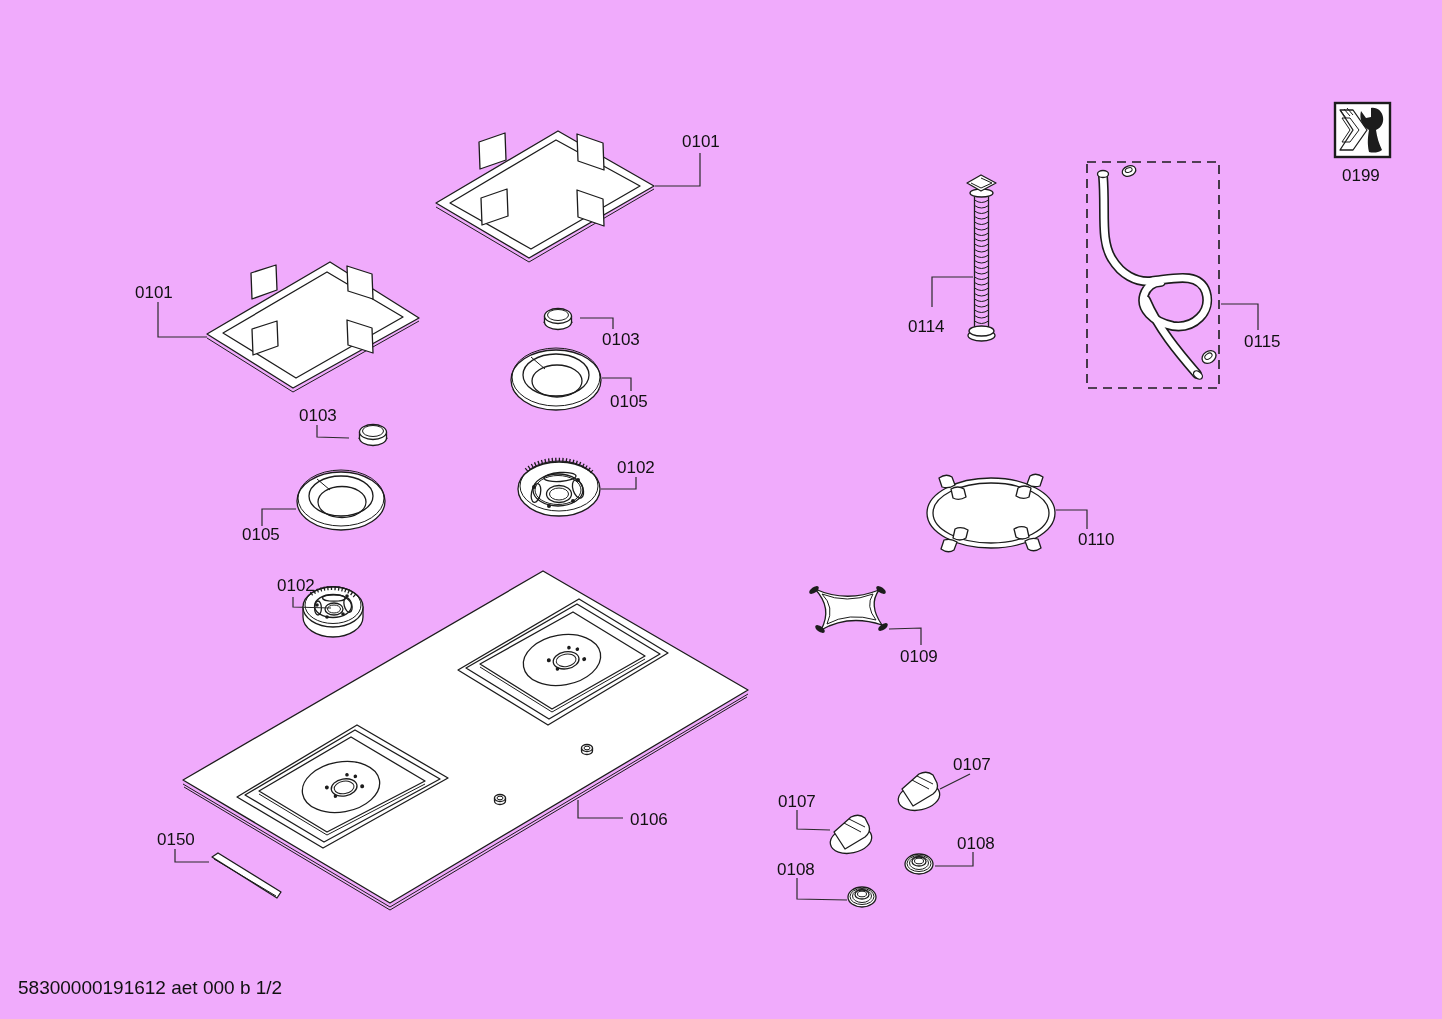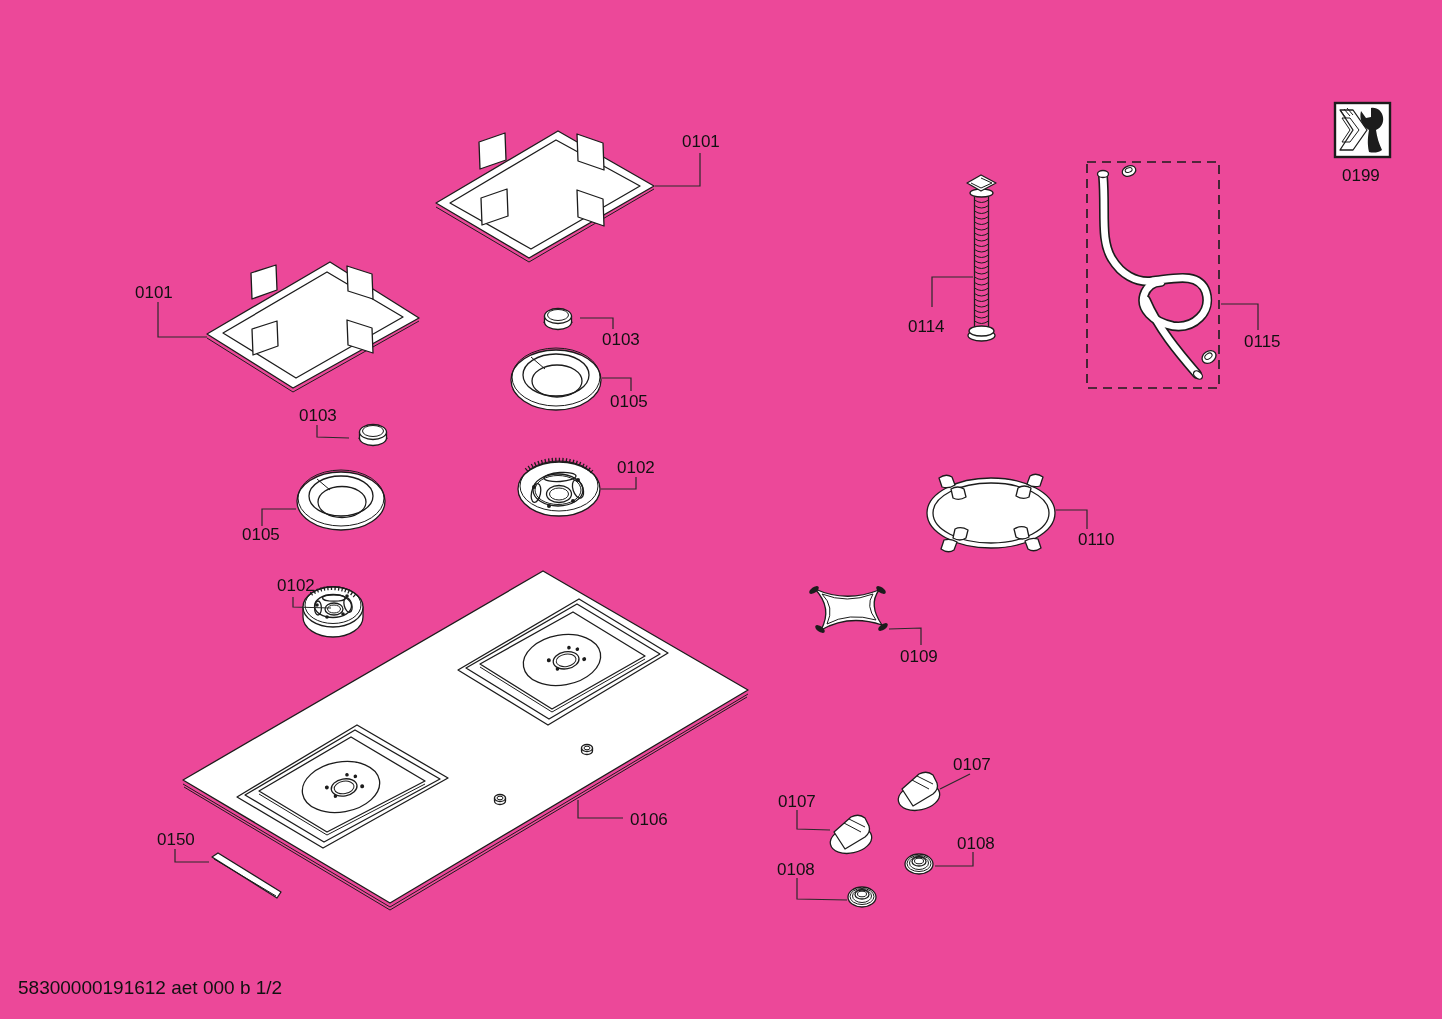--- a/index.html
+++ b/index.html
@@ -1,16 +1,16 @@
 <!DOCTYPE html>
 <html><head>
 <meta charset="utf-8">
 <style>
   html,body{margin:0;padding:0;background:#fff;}
-  .stage{position:relative;width:1442px;height:1019px;background:#ec4899;overflow:hidden;
+  .stage{position:relative;width:1442px;height:1019px;background:#f0abfc;overflow:hidden;
          font-family:"Liberation Sans",sans-serif;}
   svg{position:absolute;left:0;top:0;}
   .ln{fill:none;stroke:#1c1c1c;stroke-width:1.3;stroke-linejoin:round;stroke-linecap:round;}
   .thin{fill:none;stroke:#1c1c1c;stroke-width:1;stroke-linejoin:round;}
   .wh{fill:#ffffff;stroke:#1c1c1c;stroke-width:1.3;stroke-linejoin:round;stroke-linecap:round;}
   .bk{fill:#1c1c1c;stroke:none;}
   .ld{fill:none;stroke:#2a2a2a;stroke-width:1.2;stroke-linejoin:miter;}
   .knurl{fill:none;stroke:#1c1c1c;stroke-width:6;stroke-dasharray:1.6,2.6;}
   .knurl-s{fill:none;stroke:#1c1c1c;stroke-width:4;stroke-dasharray:1.3,2.2;}
   .dash{fill:none;stroke:#1c1c1c;stroke-width:1.6;stroke-dasharray:9,6;}

